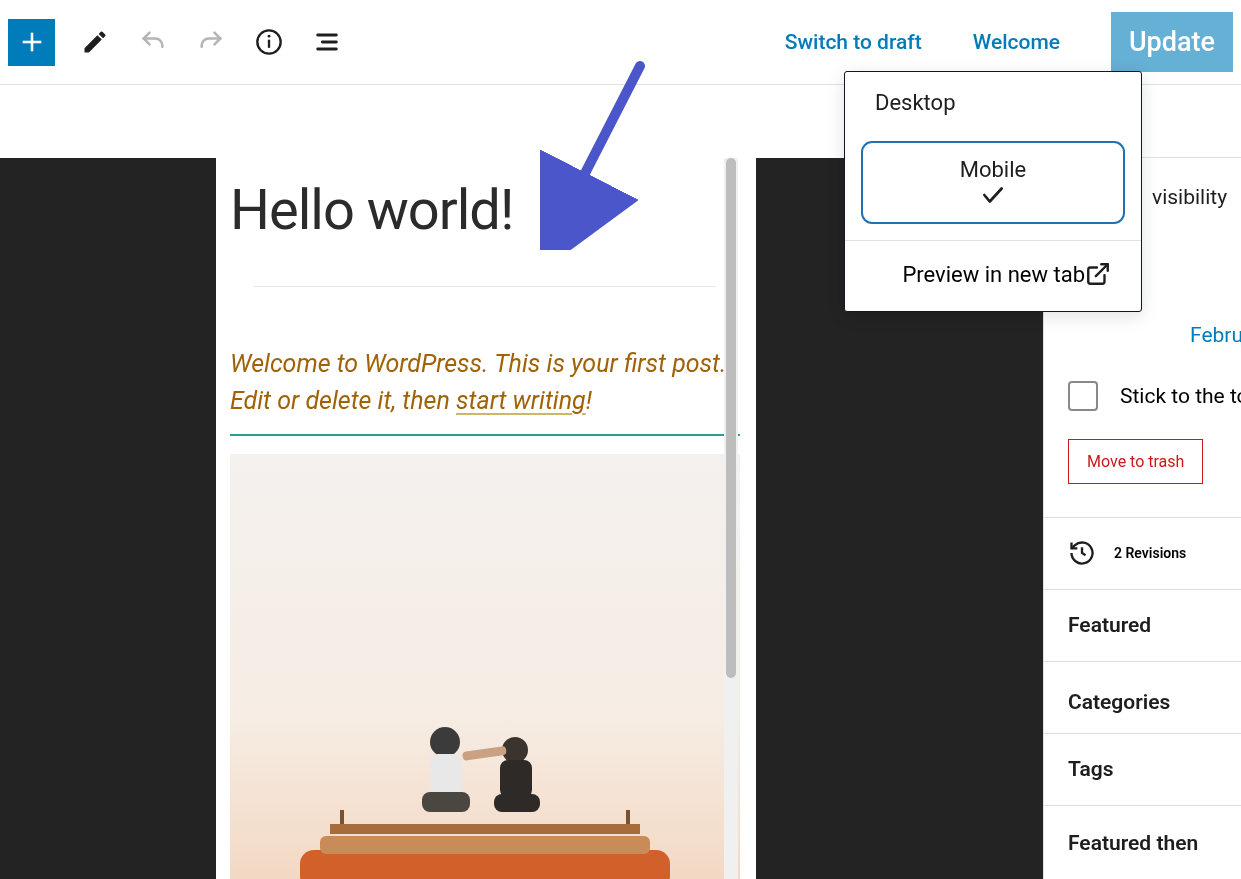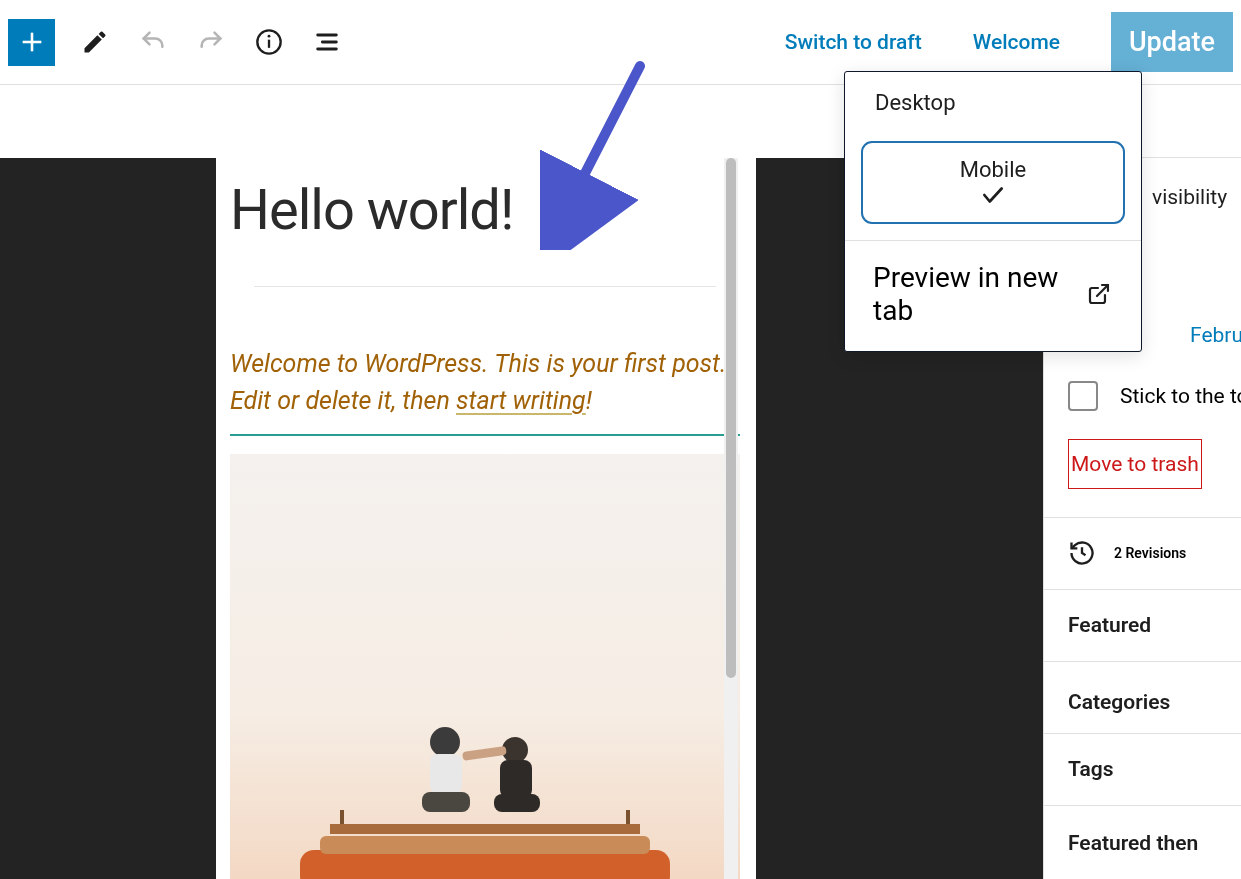--- a/index.html
+++ b/index.html
@@ -209,22 +209,22 @@
     height: 30px;
     border: 2px solid #888;
     border-radius: 4px;
   }
   .trash-btn {
     position: absolute;
     top: 354px;
     left: 24px;
     border: 1.5px solid #cc1818;
     color: #cc1818;
-    font-size: 21px;
-    padding: 12px 2px;
+    font-size: 16px;
+    padding: 12px 18px;
     cursor: pointer;
   }
   .section-divider {
     position:absolute;
     left:0; right:0;
     border-top:1px solid #e0e0e0;
   }
   .revisions-row {
     position: absolute;
     top: 454px;
@@ -272,22 +272,22 @@
     border-radius: 11px;
     padding: 14px 16px;
     display:flex;
     align-items:center;
     justify-content:space-between;
     width:100%;
     flex-direction:column;
   }
   .dd-sep { height:1px; background:#e0e0e0; }
   .dd-newtab {
-    padding: 20px 30px 24px 28px;
-    font-size: 28px;
+    padding: 20px 30px 24px 12px;
+    font-size: 22px;
     display:flex;
     align-items:center;
     justify-content:flex-end;
     cursor:pointer;
   }
 
   
   .arrow-annot {
     position: absolute;
     top: 60px;

